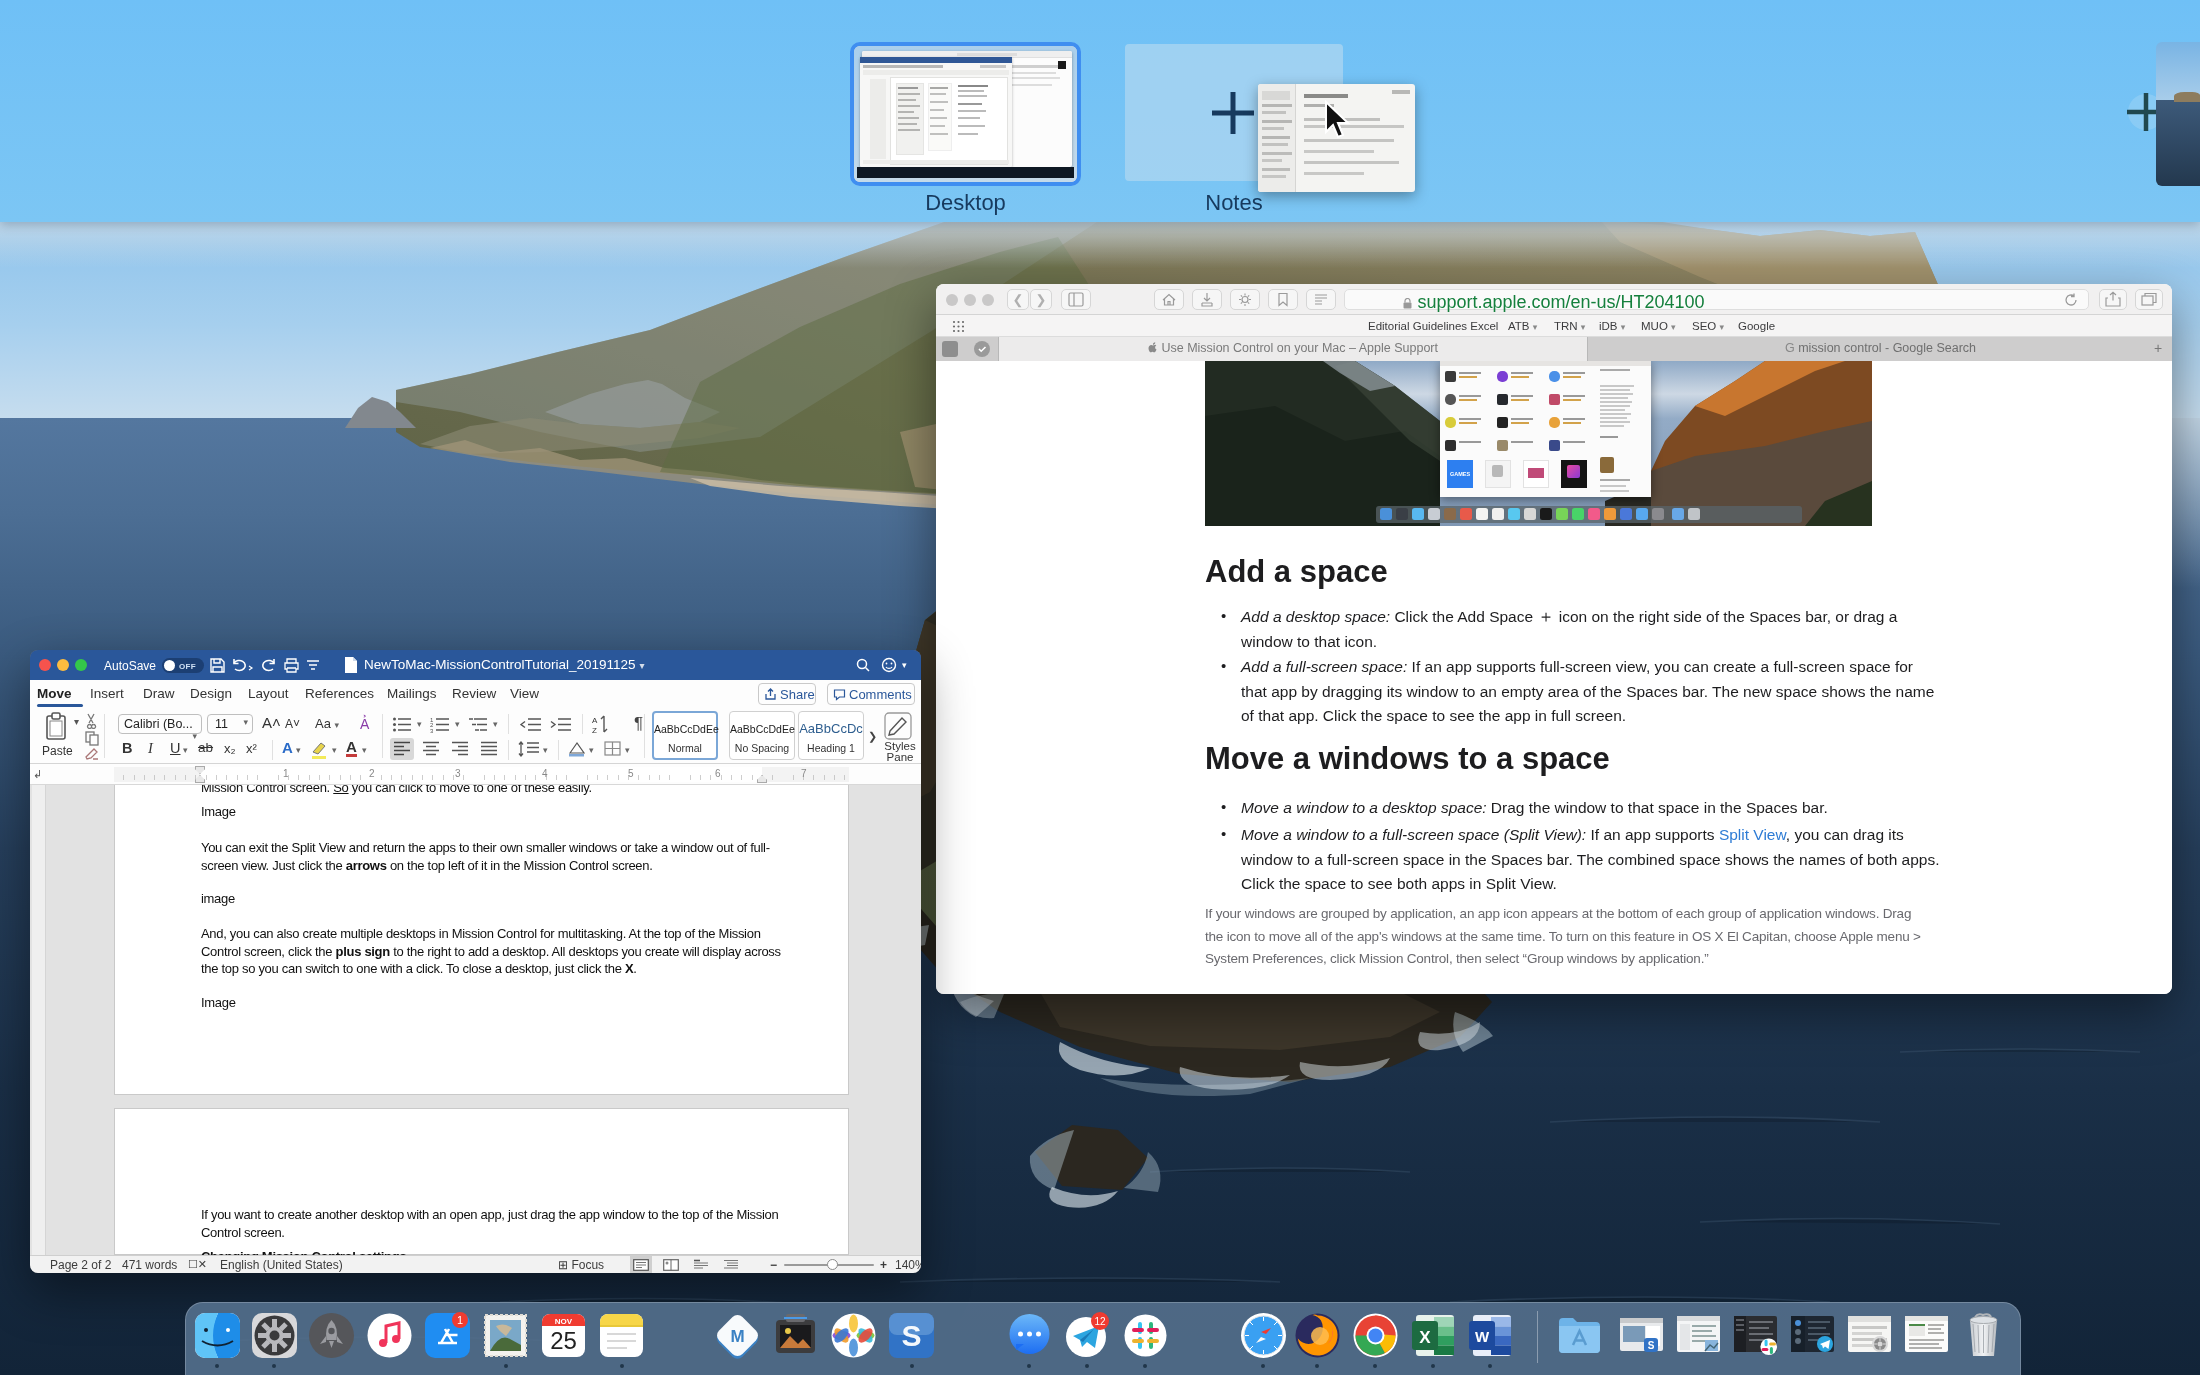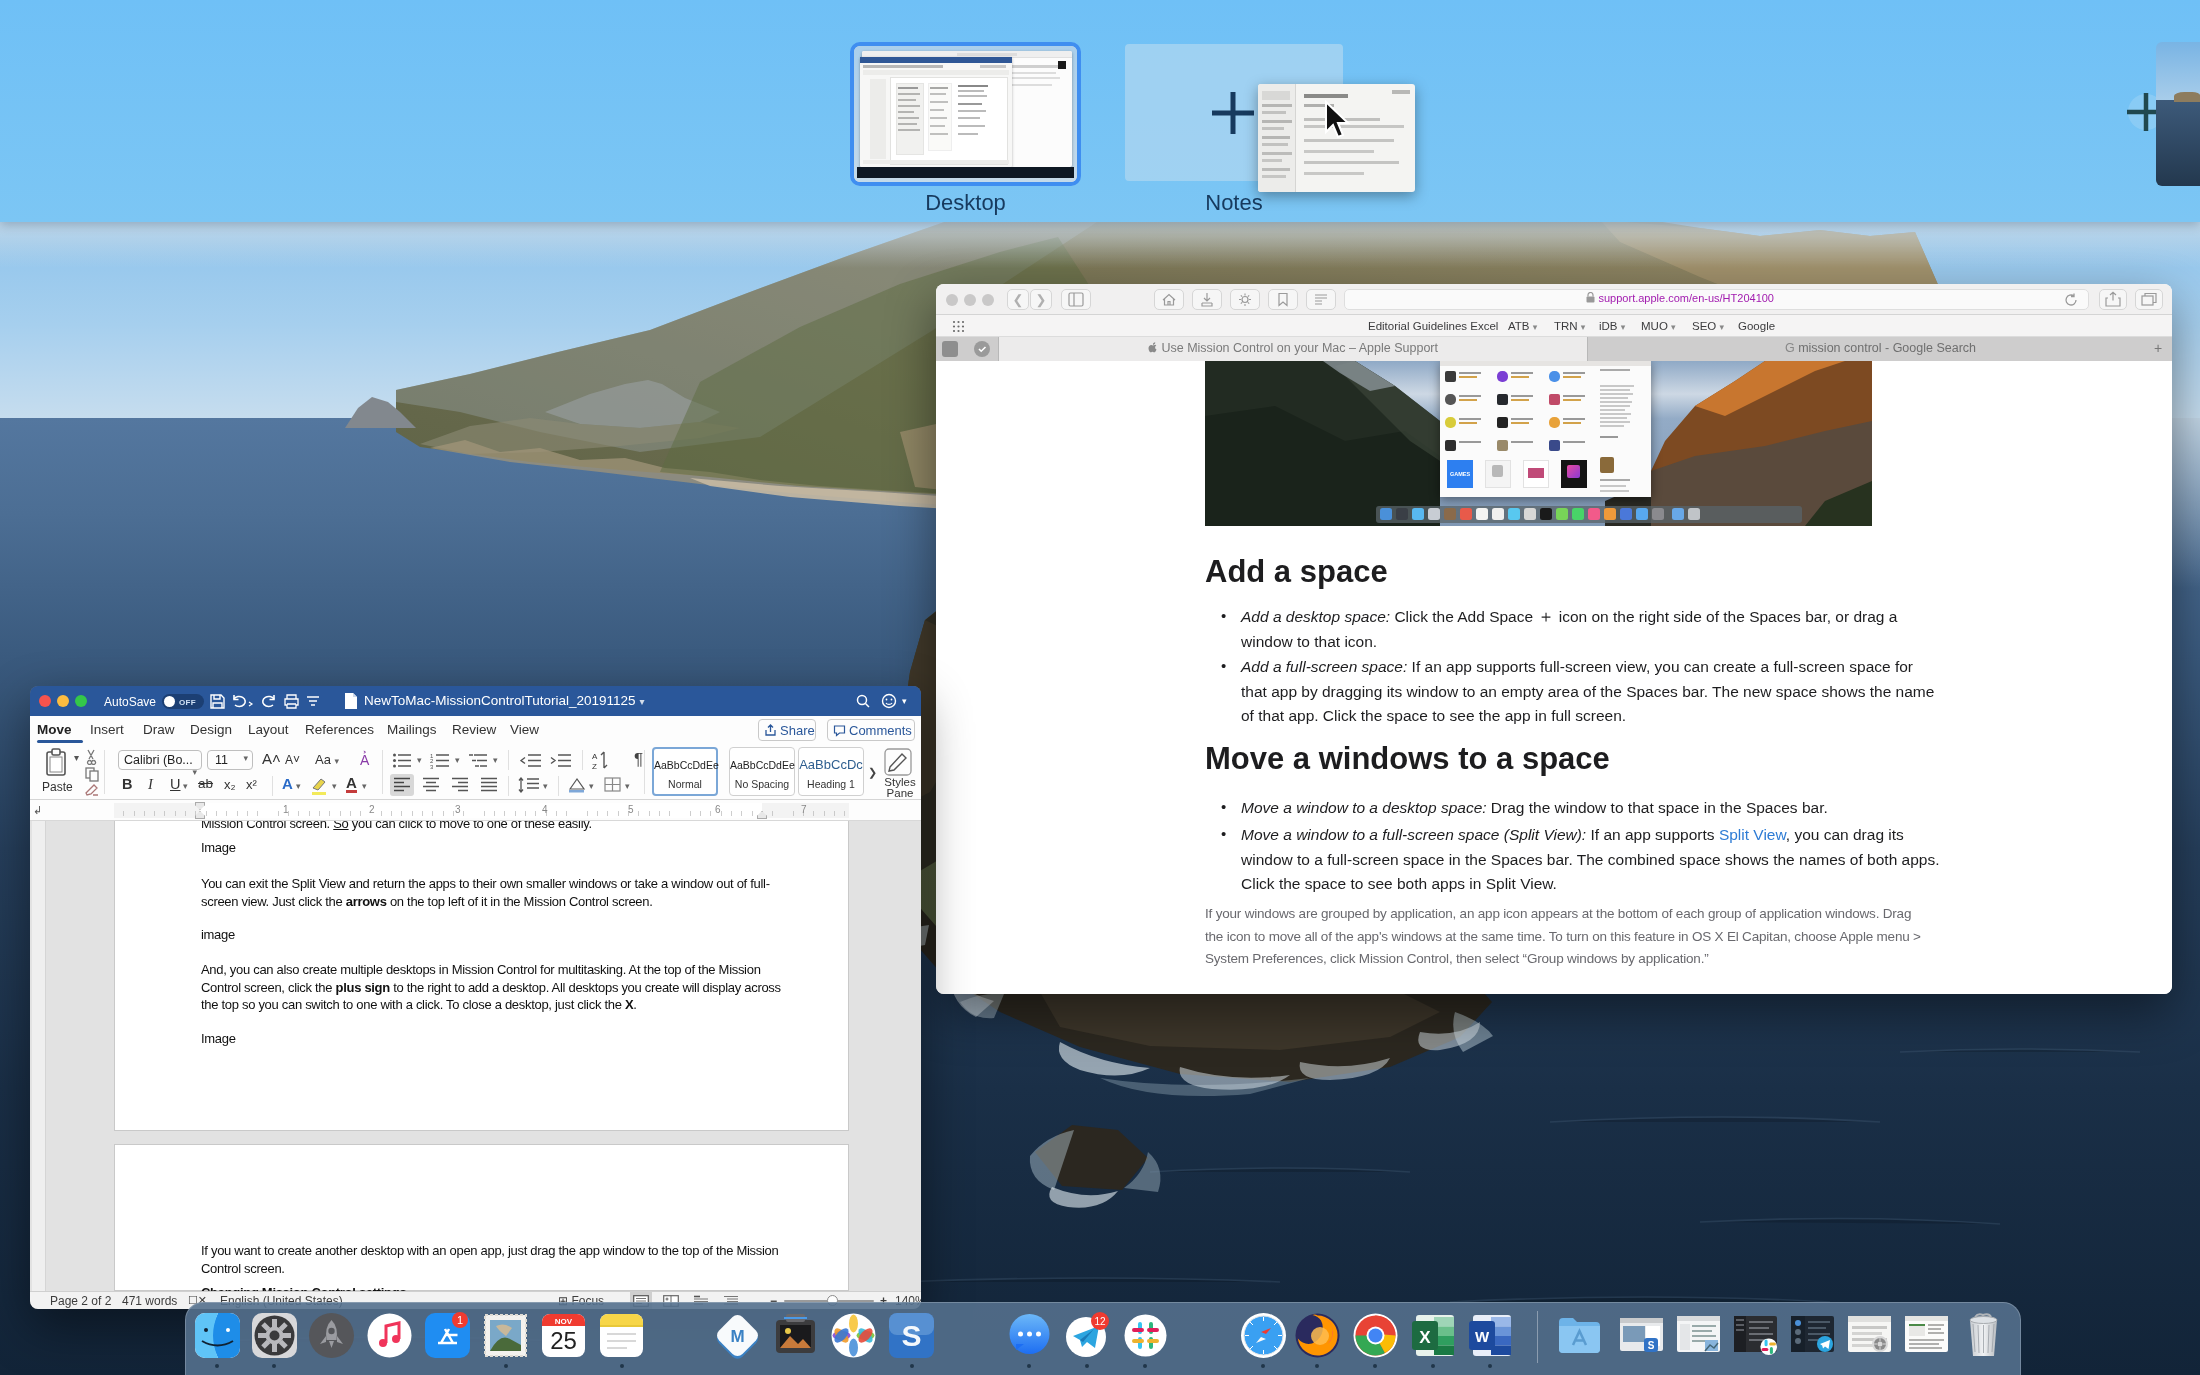--- a/index.html
+++ b/index.html
@@ -10,21 +10,21 @@
 
 #mcbar { left:0; top:0; width:2200px; height:222px; background:linear-gradient(#6fc0f6,#7cc6f4); box-shadow:0 3px 10px rgba(0,30,60,0.25); z-index:30; }
 #mcbar .label { position:absolute; top:190px; font-size:22px; color:#173a5e; text-align:center; }
 #thumbDesktop { position:absolute; left:850px; top:42px; width:231px; height:144px; border:4px solid #3f8ef0; border-radius:10px; background:#cdd9e2; overflow:hidden; }
 #thumbNotes { position:absolute; left:1125px; top:44px; width:218px; height:137px; background:rgba(173,214,240,0.75); border-radius:4px; }
 #dragThumb { position:absolute; left:1258px; top:84px; width:157px; height:108px; background:#f4f4f2; border-radius:3px; box-shadow:0 4px 14px rgba(0,0,0,0.35); overflow:hidden; }
 #wallThumb { position:absolute; left:2156px; top:42px; width:44px; height:144px; border-radius:6px 0 0 6px; overflow:hidden; }
 
 #wall { left:0; top:222px; width:2200px; height:1153px; z-index:0; }
 
-#word { left:30px; top:686px; width:891px; height:623px; border-radius:8px; background:#737373; box-shadow:0 18px 50px rgba(0,0,0,0.45); z-index:10; overflow:hidden; }
+#word { left:30px; top:650px; width:891px; height:623px; border-radius:8px; background:#737373; box-shadow:0 18px 50px rgba(0,0,0,0.45); z-index:10; overflow:hidden; }
 #safari { left:936px; top:284px; width:1236px; height:710px; border-radius:8px; background:#fff; box-shadow:0 18px 50px rgba(0,0,0,0.45); z-index:5; overflow:hidden; }
 
 #dock { left:185px; top:1302px; width:1836px; height:73px; background:rgba(84,112,141,0.9); border:1px solid rgba(255,255,255,0.22); border-bottom:none; border-radius:18px 18px 0 0; z-index:20; }
 .tabt { top:6px; font-size:13.5px; color:#333; }
 .rbr { top:6px; width:1px; height:44px; background:#e0e0e0; }
 .rn { top:4px; font-size:10px; color:#888; }
 .fav { font-size:11.5px; color:#3c3c3e; }
 .sbody { font-size:15.5px; line-height:24.5px; color:#1d1d1f; }
 .blt { font-size:15px; }
 .bt { border:1px solid #d6d6d6; border-radius:5px; background:#f6f6f6; }
@@ -501,21 +501,21 @@
             <circle cx="14" cy="9.5" r="3" fill="none" stroke="#9a9a9a" stroke-width="1.2"></circle>
             <path d="M14 3.5 v2 M14 14 v2 M8 9.5 h2 M18 9.5 h2 M9.8 5.3 l1.4 1.4 M16.8 12.3 l1.4 1.4 M18.2 5.3 l-1.4 1.4 M11.2 12.3 l-1.4 1.4" stroke="#9a9a9a" stroke-width="1.1"></path>
           </svg></div>
       <div class="abs bt" style="left:332px;top:5px;width:30px;height:21px;"><svg width="28" height="19" viewBox="0 0 28 19">
             <path d="M10 3.5 h8 v12 l-4 -3.5 l-4 3.5 z" fill="none" stroke="#9a9a9a" stroke-width="1.2"></path>
           </svg></div>
       <div class="abs bt" style="left:370px;top:5px;width:30px;height:21px;"><svg width="28" height="19" viewBox="0 0 28 19">
             <path d="M8 5 h12 M8 8 h12 M8 11 h7 M8 14 h7" stroke="#9a9a9a" stroke-width="1.2"></path>
           </svg></div>
       <div class="abs" style="left:408px;top:5px;width:745px;height:21px;background:#fafafa;border:1px solid #dedede;border-radius:5px;"></div>
-      <div class="abs" style="left:398px;top:8px;width:440px;text-align:right;color:#a21caf;font-size:11px;"><svg width="9" height="11" viewBox="0 0 9 11" style="vertical-align:-1px;">
+      <div class="abs" style="left:398px;top:8px;width:440px;text-align:center;color:#15803d;font-size:18px;"><svg width="9" height="11" viewBox="0 0 9 11" style="vertical-align:-1px;">
             <rect x="0.5" y="4.5" width="8" height="6" rx="1" fill="#999"></rect>
             <path d="M2 4.5 V3 a2.5 2.5 0 0 1 5 0 v1.5" fill="none" stroke="#999" stroke-width="1.2"></path>
           </svg> support.apple.com/en-us/HT204100</div>
       <svg class="abs" style="left:1128px;top:9px;" width="14" height="14" viewBox="0 0 14 14">
           <path d="M12 7 a5 5 0 1 1 -2 -4 M10 0.5 v3 h-3" fill="none" stroke="#9a9a9a" stroke-width="1.3"></path>
         </svg>
       <div class="abs bt" style="left:1163px;top:5px;width:28px;height:21px;"><svg width="26" height="19" viewBox="0 0 26 19">
             <path d="M13 2.5 v8 M10 5 l3 -2.8 l3 2.8 M8 8 h-2 v8 h14 v-8 h-2" fill="none" stroke="#9a9a9a" stroke-width="1.2"></path>
           </svg></div>
       <div class="abs bt" style="left:1199px;top:5px;width:28px;height:21px;"><svg width="26" height="19" viewBox="0 0 26 19">

